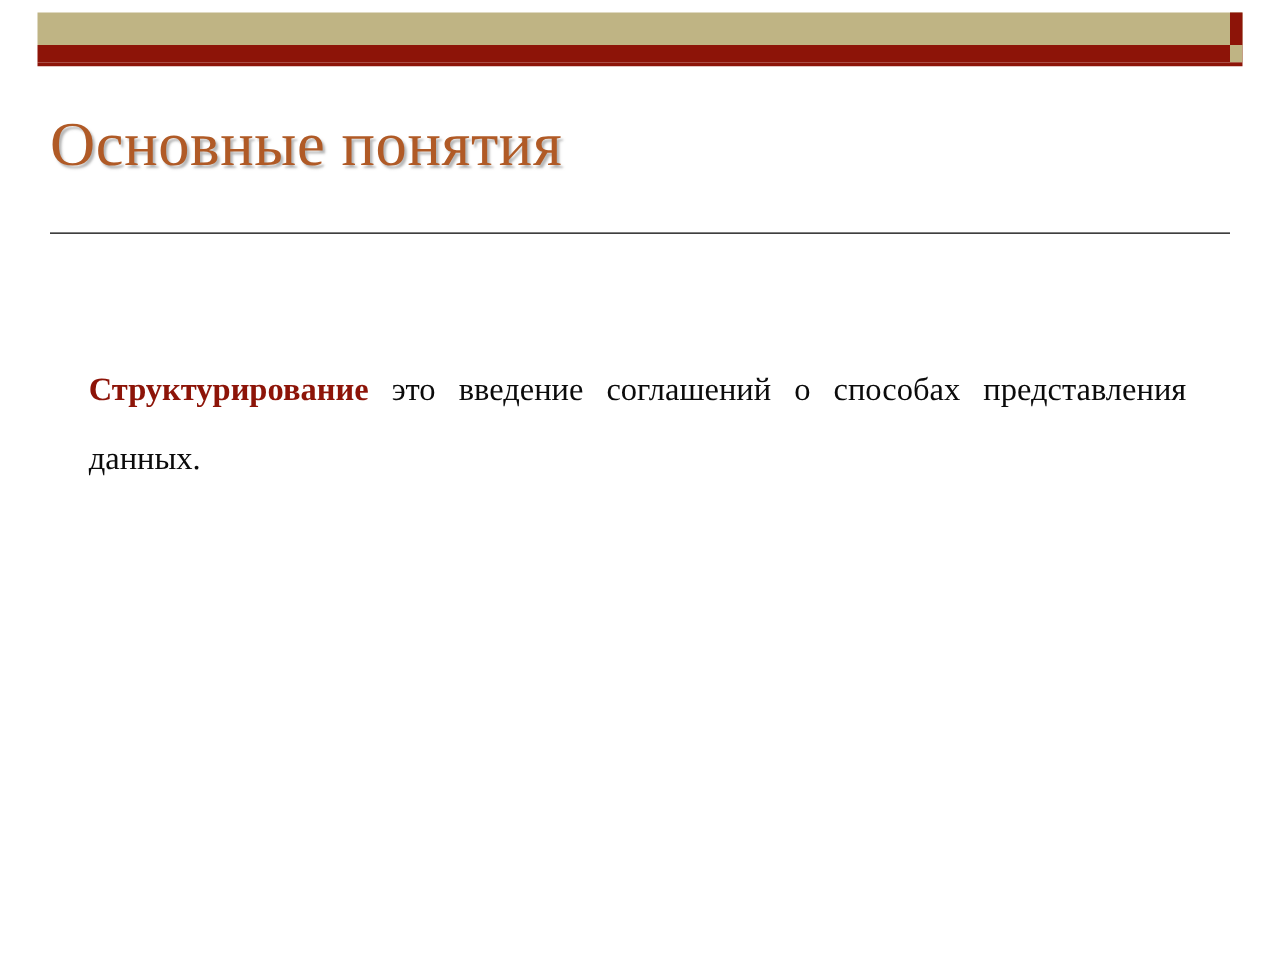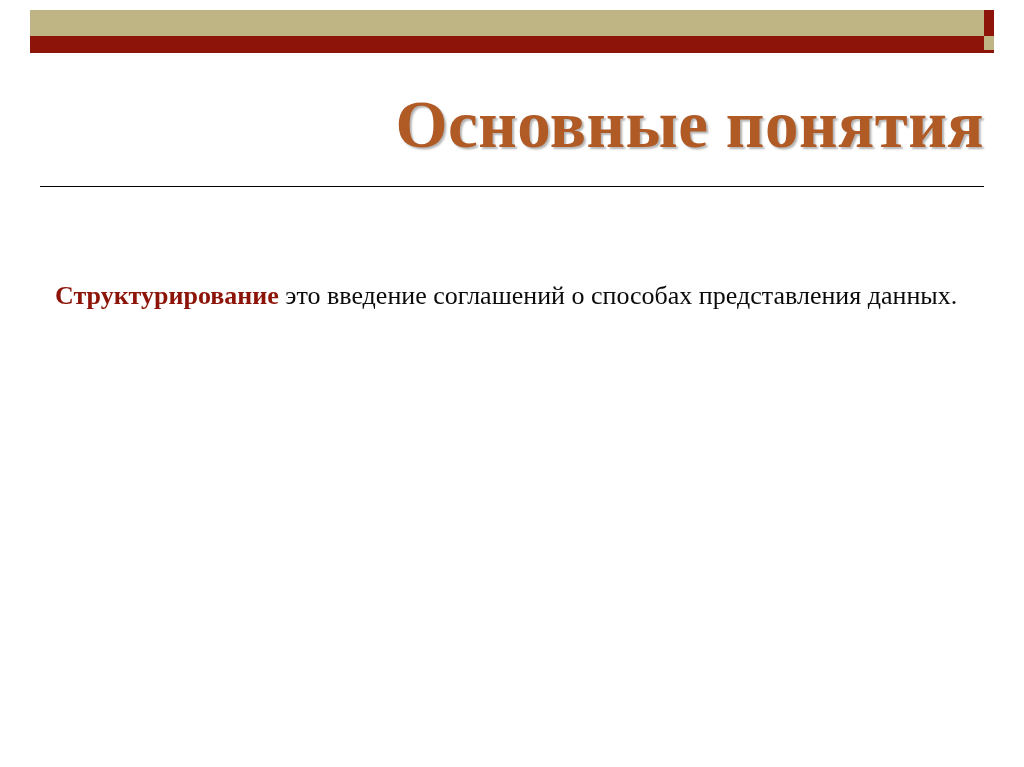--- a/index.html
+++ b/index.html
@@ -56,23 +56,23 @@
     height: 3px;
     background: #8d1408;
   }
 
   
   .slide-title {
     position: absolute;
     left: 40px;
     top: 86px;
     width: 944px;
-    text-align: right;
-    font-size: 67px;
-    font-weight: bold;
+    text-align: left;
+    font-size: 50px;
+    font-weight: normal;
     color: #b05a26;
     letter-spacing: 0.5px;
     text-shadow: 2px 2px 2px rgba(120,120,120,0.55);
     font-family: "Liberation Serif", serif;
   }
 
   .title-rule {
     position: absolute;
     left: 40px;
     top: 186px;
@@ -87,21 +87,21 @@
     left: 55px;
     top: 268px;
     width: 910px;
   }
   .para {
     font-size: 26px;
     line-height: 55px;
     color: #0b0b0b;
     text-align: justify;
     text-justify: inter-word;
-    margin: 0;
+    margin: 16px;
     font-family: "Liberation Serif", serif;
   }
   .para + .para {
     margin-top: 72px;
   }
   .para .lead {
     font-weight: bold;
     color: #8d1408;
   }
   .para.indented {

